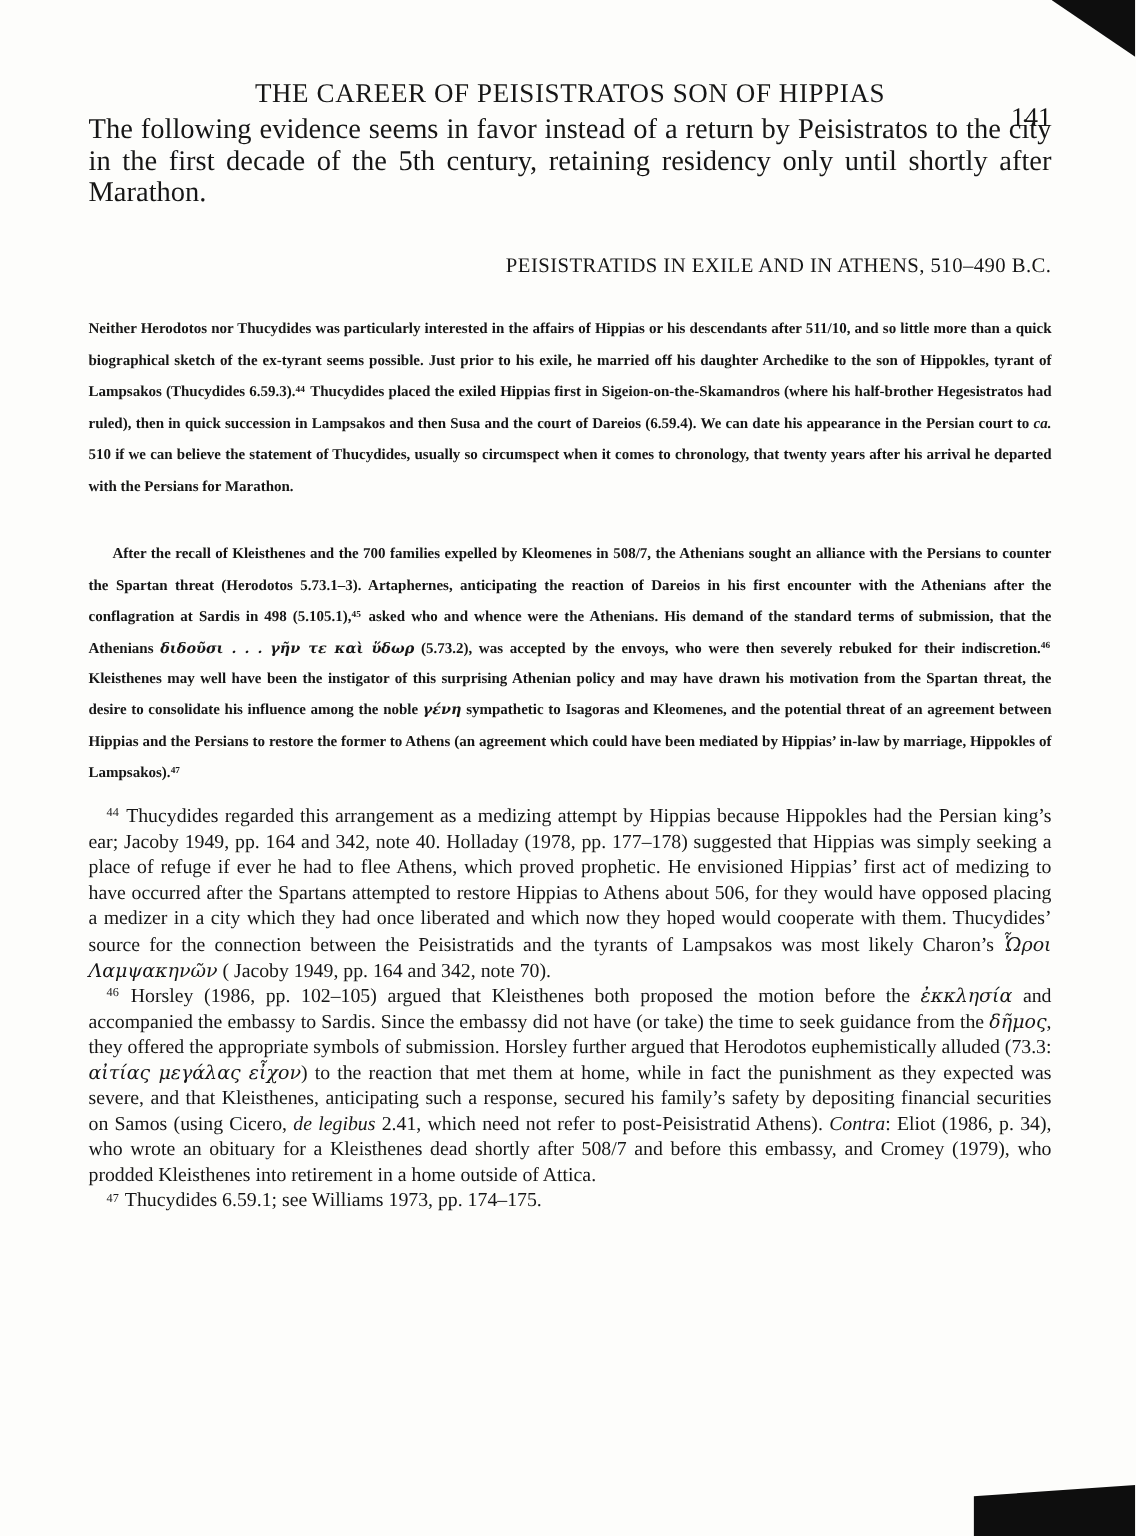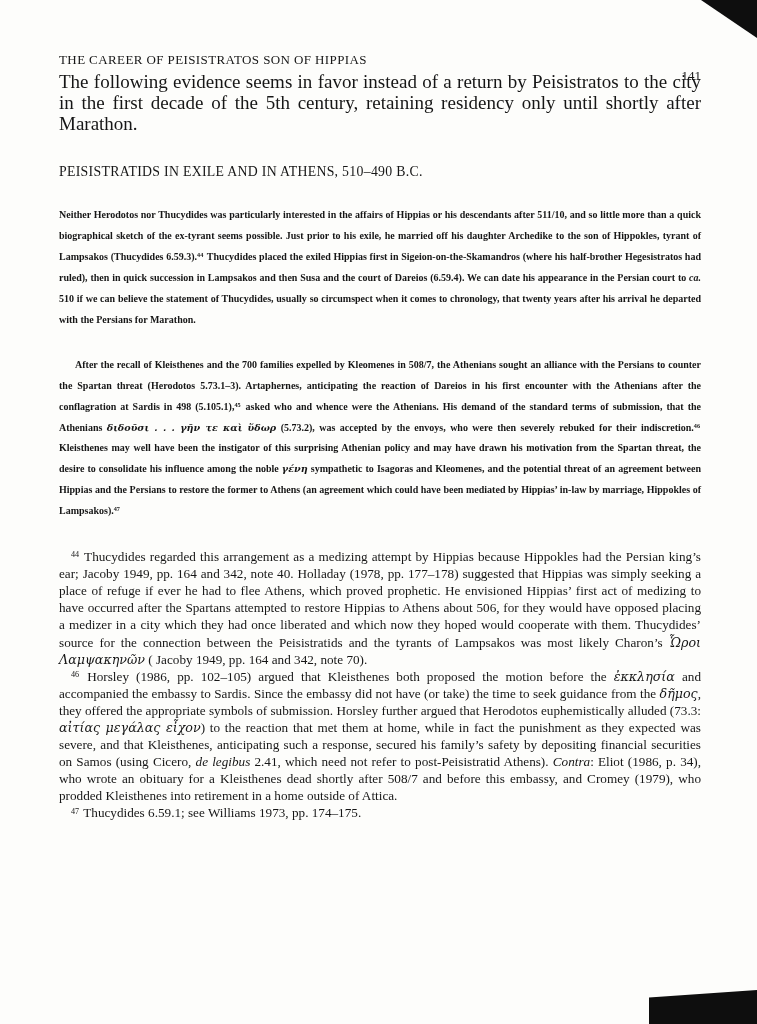--- a/index.html
+++ b/index.html
@@ -10,32 +10,32 @@
     font-family: "Liberation Serif", serif;
   }
   .page {
     position: relative; width: 757px; height: 1024px;
     background: var(--paper, #fdfdfb);
     color: var(--ink, #161616);
     overflow: hidden;
   }
   .text-block { position: absolute; left: 59px; top: 52px; width: 642px; }
 
-  .running { position: relative; font-size: 13px; letter-spacing: .4px; }
+  .running { position: relative; font-size: 18px; letter-spacing: .4px; text-align: center; }
   .running .pageno { position: absolute; right: 0; top: 16px; letter-spacing: 0; }
 
   .intro { margin: 4px 0 0; font-size: 19px; line-height: 20.8px; text-align: justify; }
 
-  .sec-heading { margin: 30px 0 0; font-size: 13.8px; font-weight: 400; text-align: left; letter-spacing: .3px; }
+  .sec-heading { margin: 30px 0 0; font-size: 13.8px; font-weight: 400; text-align: right; letter-spacing: .3px; }
 
   .bodyp { margin: 0; font-size: 10px; line-height: 20.9px; text-align: justify; font-weight: bold; }
   .bodyp.first { margin-top: 25px; }
   .bodyp.indent { text-indent: 16px; margin-top: 24px; }
 
-  .fnblock { margin-top: 26px; font-size: 13.2px; line-height: 17.1px; text-align: justify; }
+  .fnblock { margin-top: 8px; font-size: 13.2px; line-height: 17.1px; text-align: justify; }
   .fn { margin: 0; text-indent: 12px; }
 
   sup { font-size: 62%; line-height: 0; vertical-align: baseline; position: relative; top: -0.45em; padding-right: 1px; }
   i { font-style: italic; }
   .greek { font-family: "DejaVu Serif", serif; font-style: italic; font-size: .96em; }
 
   .mark-tr {
     position: absolute; top: 0; right: 0; width: 56px; height: 38px;
     background: var(--artifact, #0e0e0e);
     clip-path: polygon(0 0, 100% 0, 100% 100%);

